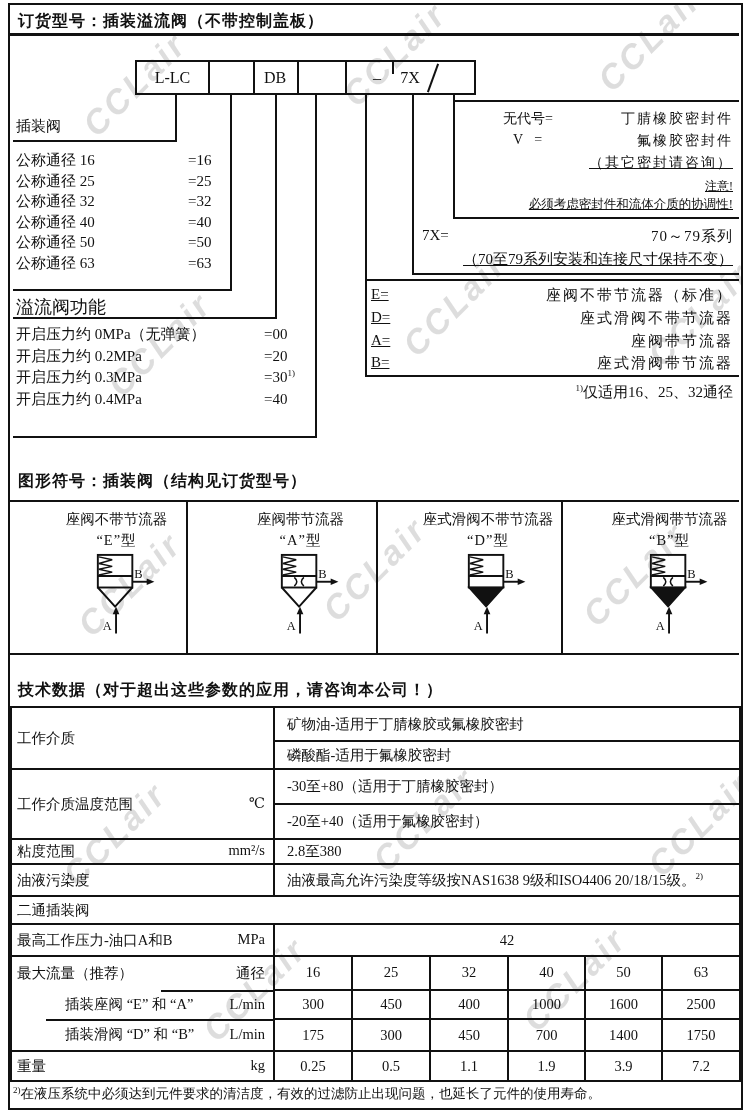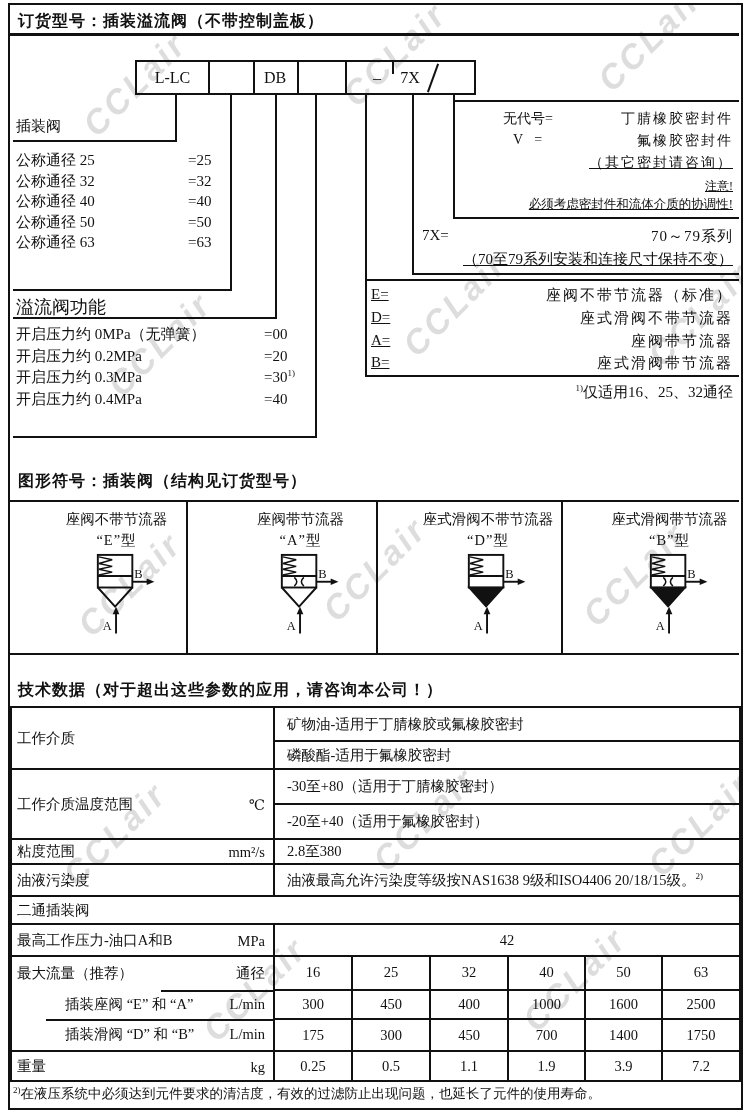--- a/index.html
+++ b/index.html
@@ -27,21 +27,21 @@
   
   .symwrap{position:absolute;left:0;right:0;display:flex;border-bottom:2px solid #111;}
   .symcol{box-sizing:border-box;border-right:2px solid #111;text-align:center;padding-top:7px;padding-left:37px;}
   .symcol:last-child{border-right:none;}
   .symcol .h1{font-size:14.5px;line-height:21px;}
   .symcol .h2{font-size:14.5px;line-height:21px;letter-spacing:1px;}
   .symcol svg{margin-top:2px;}
   
   table.tech{border-collapse:collapse;table-layout:fixed;width:729px;}
   table.tech td{border:2px solid #111;padding:0;font-size:14.5px;vertical-align:middle;overflow:hidden;}
-  .lr{display:flex;justify-content:space-between;align-items:flex-end;padding:0 8px 0 5px;}
+  .lr{display:flex;justify-content:space-between;align-items:flex-start;padding:0 8px 0 5px;}
   .vc-left{padding-left:12px !important;text-align:left;}
   .vc-center{text-align:center;}
   .flowcell{padding:0 !important;border-bottom:2px solid #111;}
   .frow{position:relative;display:flex;justify-content:space-between;align-items:center;padding:0 8px 0 5px;box-sizing:border-box;}
   .frow .ind{padding-left:48px;}
   .frow.p55:before{content:"";position:absolute;top:0;left:57%;right:0;height:2px;background:#111;}
   .frow.p12:before{content:"";position:absolute;top:0;left:13%;right:0;height:2px;background:#111;}
   .note-s{font-size:12px;}
   .ls2{letter-spacing:2px;}
 </style>
@@ -88,20 +88,21 @@
     <div class="vline" style="left:265px;top:88px;height:226px;"></div>
     <div class="vline" style="left:305px;top:88px;height:345px;"></div>
     <div class="vline" style="left:355px;top:88px;height:284px;"></div>
     <div class="vline" style="left:402px;top:88px;height:182px;"></div>
     <div class="vline" style="left:443px;top:88px;height:126px;"></div>
 
     <div class="abs" style="left:6px;top:112px;font-size:15px;">插装阀</div>
     <div class="hline" style="left:3px;top:135px;width:164px;"></div>
 
     <div class="rowlist" style="left:6px;top:145px;width:240px;">
+      <div class="row"><span>公称通径 16</span><span class="code" style="left:172px;">=16</span></div>
       <div class="row"><span>公称通径 25</span><span class="code" style="left:172px;">=25</span></div>
       <div class="row"><span>公称通径 32</span><span class="code" style="left:172px;">=32</span></div>
       <div class="row"><span>公称通径 40</span><span class="code" style="left:172px;">=40</span></div>
       <div class="row"><span>公称通径 50</span><span class="code" style="left:172px;">=50</span></div>
       <div class="row"><span>公称通径 63</span><span class="code" style="left:172px;">=63</span></div>
     </div>
     <div class="hline" style="left:3px;top:284px;width:219px;"></div>
 
     <div class="abs" style="left:6px;top:290px;font-size:18px;">溢流阀功能</div>
     <div class="hline" style="left:3px;top:312px;width:264px;"></div>

